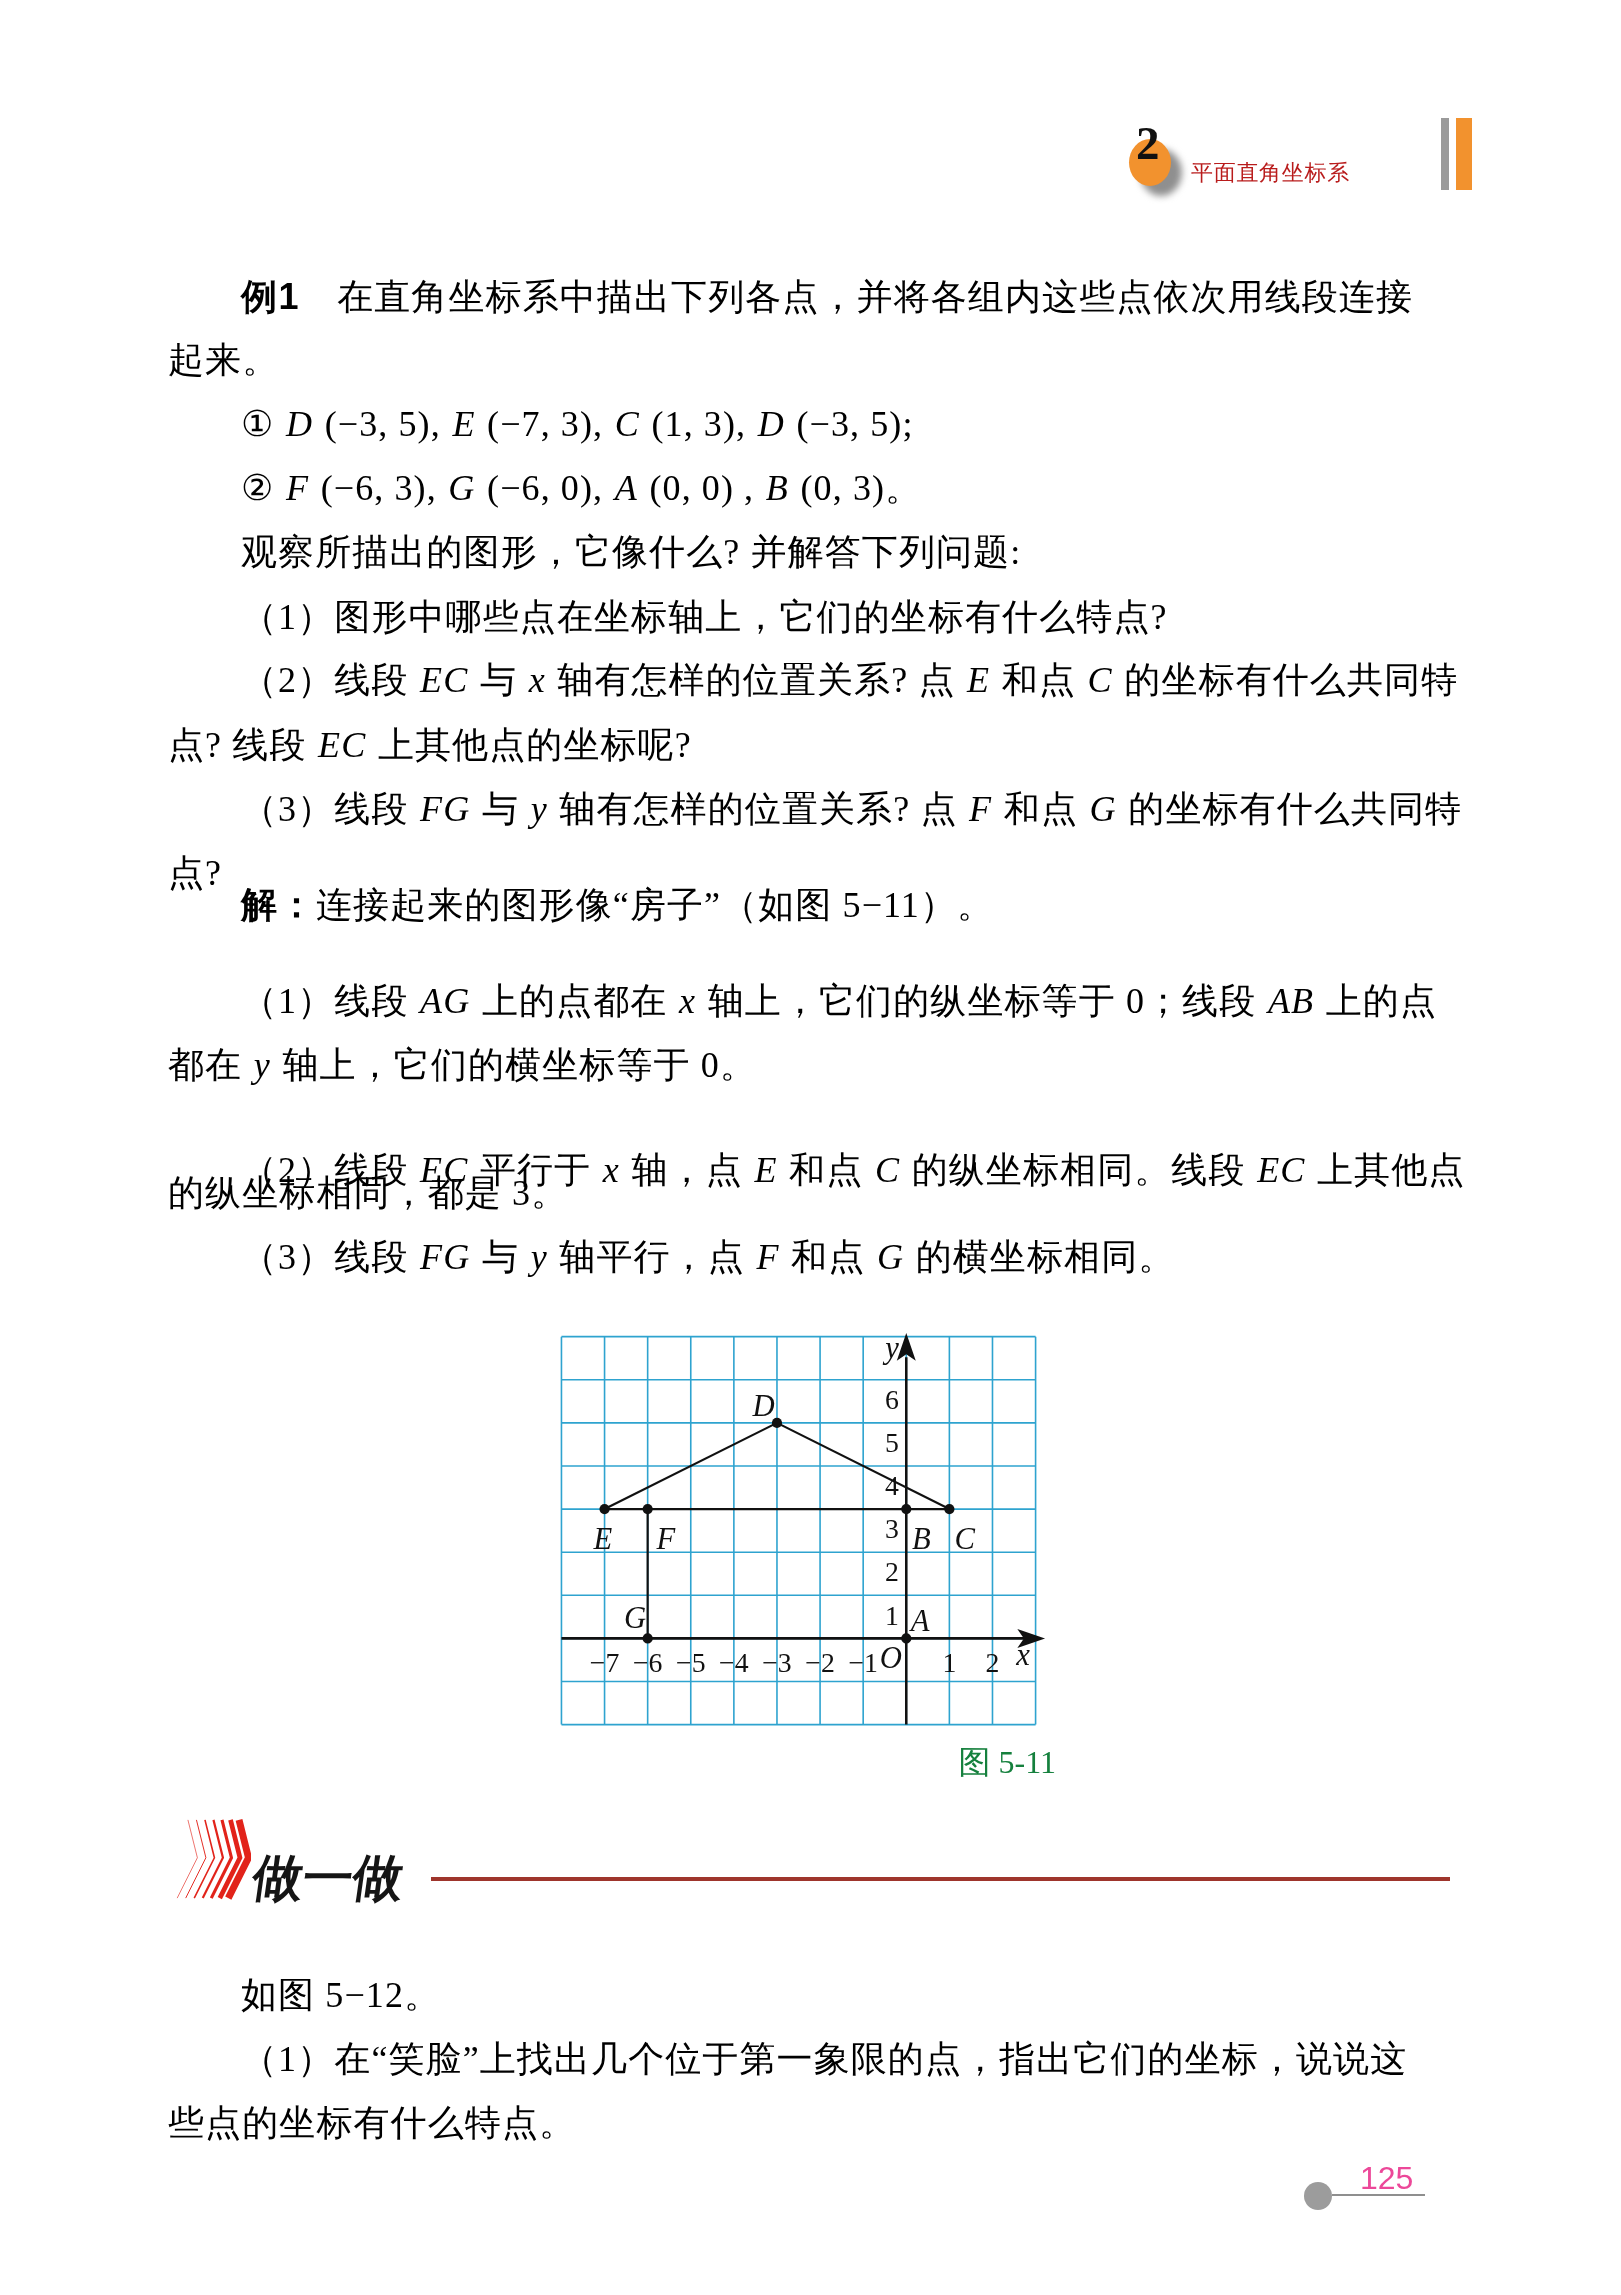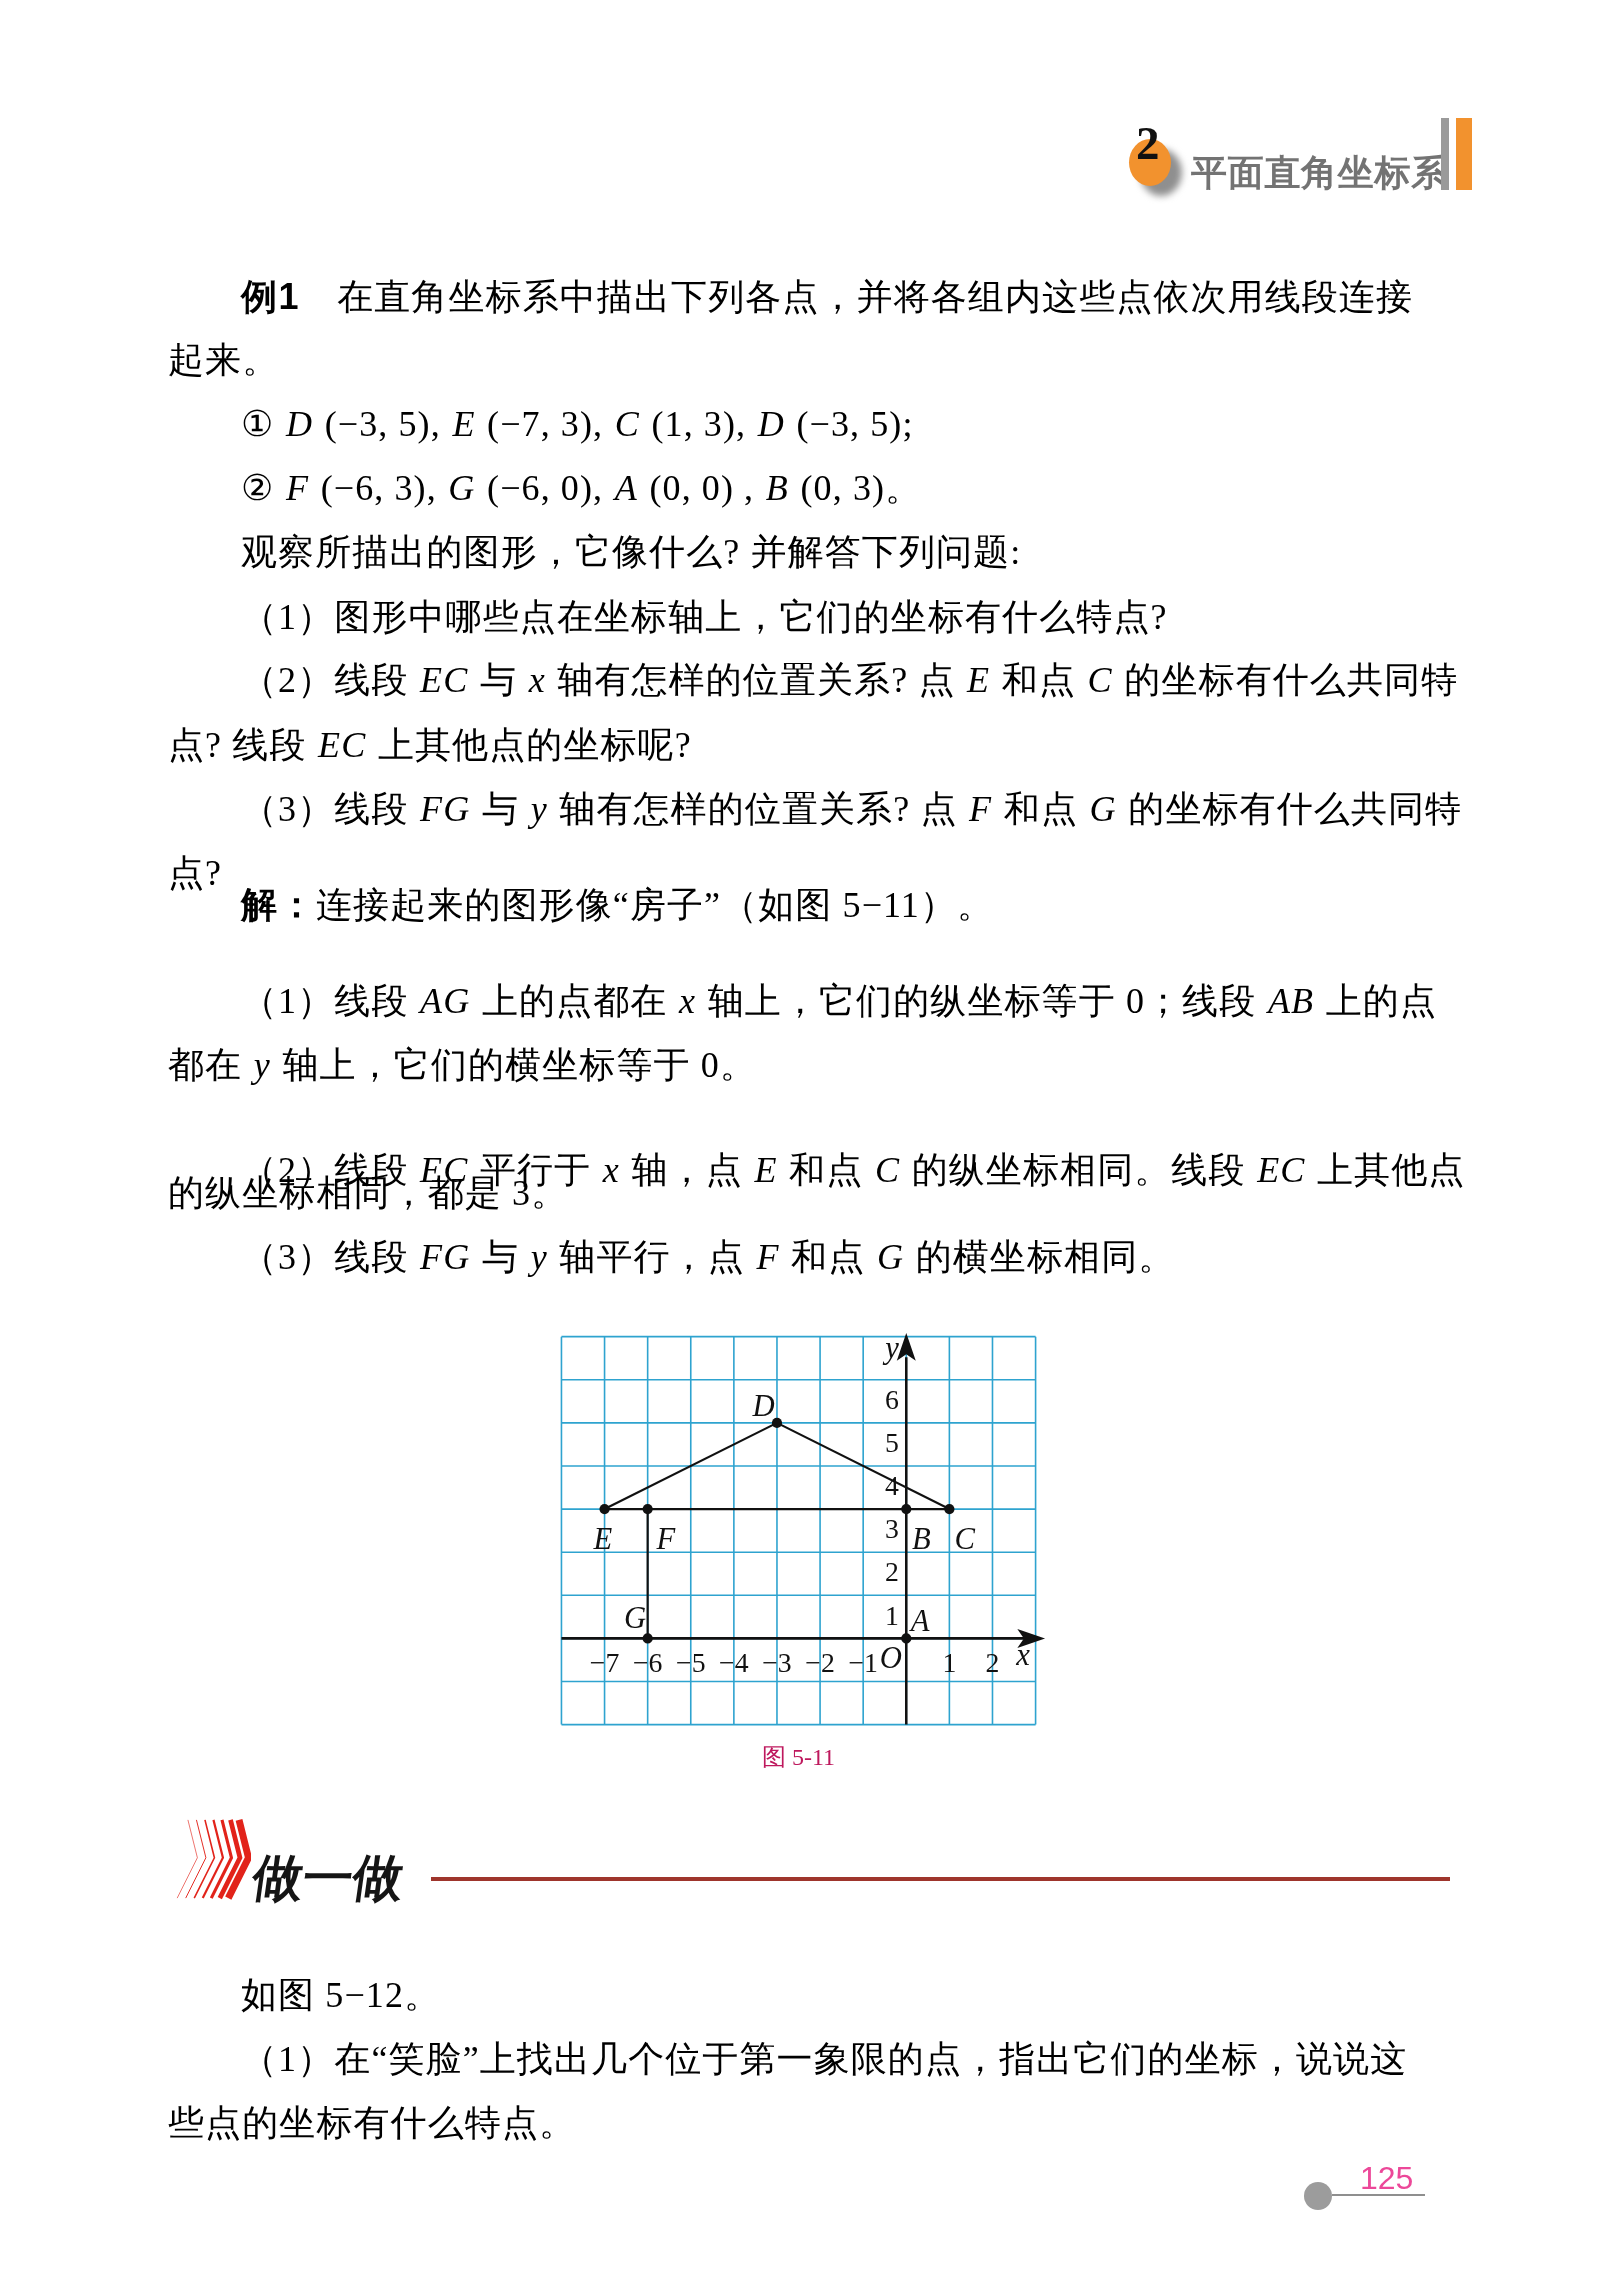--- a/index.html
+++ b/index.html
@@ -6,32 +6,32 @@
   .page{position:relative;width:1622px;height:2295px;background:#fff;overflow:hidden;
         font-family:"Liberation Serif",serif;color:#1c1c1c;}
   
   .badge-shadow{position:absolute;left:1140px;top:149px;width:42px;height:47px;border-radius:50%;
         background:#8f8f8f;filter:blur(3.7px);}
   .badge-circle{position:absolute;left:1129px;top:139px;width:42px;height:47px;border-radius:50%;
         background:#F2922E;}
   .badge-number{position:absolute;left:1136px;top:120px;font-family:"Liberation Serif",serif;
         font-weight:700;font-size:47px;line-height:47px;color:#111;}
   .chapter-title{position:absolute;left:1191px;top:156px;font-family:"Liberation Sans",sans-serif;
-        font-weight:700;font-size:36px;line-height:34px;color:#737373;letter-spacing:0.7px;}
+        font-weight:400;font-size:22px;line-height:34px;color:#b91c1c;letter-spacing:0.7px;}
   .bar-gray{position:absolute;left:1441px;top:118px;width:8px;height:72px;background:#9A9A9A;}
   .bar-orange{position:absolute;left:1456px;top:118px;width:16px;height:72px;background:#F2922E;}
   
   .line{position:absolute;left:168px;font-size:36px;line-height:45px;white-space:nowrap;
         letter-spacing:1.1px;color:#000000;}
   .line i{font-family:"Liberation Serif",serif;font-style:italic;padding:0 1.5px;}
   .line b{font-family:"Liberation Sans",sans-serif;font-weight:700;letter-spacing:1.5px;}
   
   .figure-svg{position:absolute;left:541px;top:1308px;}
-  .figure-caption{position:absolute;left:541px;top:1741px;width:515px;text-align:center;
-        font-size:24px;color:#be185d;}
+  .figure-caption{position:absolute;left:541px;top:1741px;width:515px;text-align:right;
+        font-size:32px;color:#15803d;}
   
   .chevrons{position:absolute;left:169px;top:1813px;}
   .do-label{position:absolute;left:253px;top:1845px;font-size:50px;font-weight:700;
         font-family:"Liberation Serif",serif;transform:skewX(-8deg);color:#151515;}
   .do-rule{position:absolute;left:431px;top:1877px;width:1019px;height:3.7px;background:#9E352C;}
   
   .footer-dot{position:absolute;left:1304px;top:2182px;width:28px;height:28px;border-radius:50%;
         background:#9C9C9C;}
   .footer-line{position:absolute;left:1332px;top:2194px;width:93px;height:1.5px;background:#8F8F8F;}
   .page-number{position:absolute;left:1360px;top:2160px;font-family:"Liberation Sans",sans-serif;

